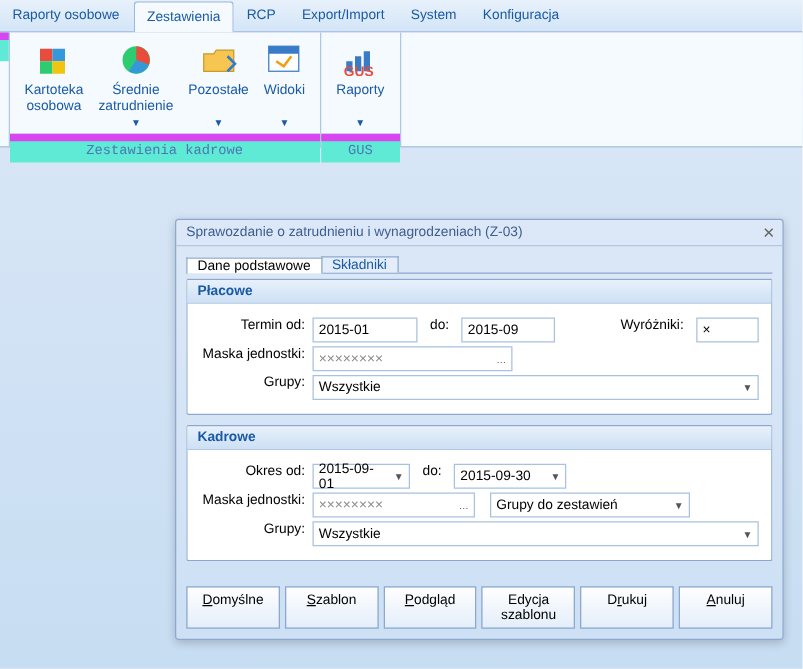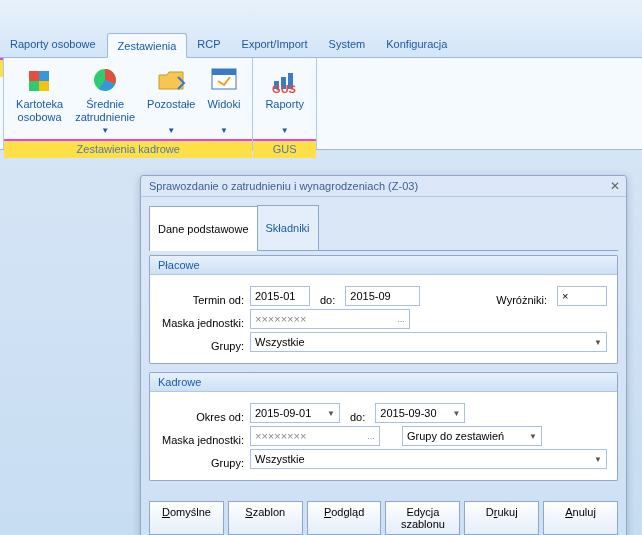--- a/index.html
+++ b/index.html
@@ -1,42 +1,42 @@
 <!DOCTYPE html>
 <html><head>
 <meta charset="utf-8">
 <style>
 * { box-sizing: border-box; margin: 0; padding: 0; font-family: Tahoma, sans-serif; font-size: 11px; }
 body { width: 642px; height: 535px; background: linear-gradient(#dce8f7,#c7ddf2); overflow: hidden; }
 
 .menubar { display:flex; background:linear-gradient(#e8f1fb,#d3e5f7); border-bottom:1px solid #9cb8de; }
-.tab { padding:6px 10px 5px; color:#1a5aa5; border-right:1px solid transparent; cursor:default; border-radius:3px 3px 0 0;margin-top:32px;}
+.tab { padding:6px 10px 5px; color:#1a5aa5; border-right:1px solid transparent; cursor:default; border-radius:3px 3px 0 0;}
 .tab.active { background:#f5faff; border:1px solid #9cb8de; border-bottom:1px solid #f5faff; position:relative; top:1px;}
 
 .ribbon { display:flex; background:#f5faff; border-bottom:1px solid #9cb8de; height:92px; }
 .ribbon-group { border-right:1px solid #b0c8e5; display:flex; flex-direction:column; justify-content:space-between; }
 .ribbon-items { display:flex; padding:4px 6px 0; }
 .ribbon-btn { display:flex; flex-direction:column; align-items:center; text-align:center; padding:2px 6px; color:#1a5aa5; line-height:13px; cursor:default;}
 .ribbon-btn .icon { width:32px; height:32px; border-radius:3px; margin-bottom:2px; display:flex; align-items:center; justify-content:center; }
-.ribbon-group-label { text-align:center; color:#4d77b3; font-size:11px; padding:2px 0 3px; background:#fde047; border-top:2px solid #d946ef;}
+.ribbon-group-label { text-align:center; color:#4d77b3; font-size:11px; padding:2px 0 3px; background:#5eead4; border-top:6px solid #d946ef;font-family:Liberation Mono, monospace;}
 .chev { font-size:8px; color:#1a5aa5; }
 
 .modal { position:absolute; left:140px; top:175px; width:487px; background:linear-gradient(#dce8f7,#cde0f4); border:1px solid #8ea8cd; border-radius:3px; box-shadow:0 2px 8px rgba(0,0,0,0.2); }
 .modal-title { padding:4px 8px; color:#3e5e8e; border-bottom:1px solid #b0c8e5; position:relative;}
 .modal-title .close { position:absolute; right:6px; top:3px; color:#666; font-size:12px; }
 .modal-body { padding:8px; }
 
 .dtabs { display:flex; border-bottom:1px solid #8ea8cd; margin-bottom:4px;}
-.dtab { padding:16px 8px; border:1px solid #8ea8cd; border-bottom:none; background:#e4eefa; color:#1a5aa5; margin-right:-1px;}
+.dtab { padding:0 8px; border:1px solid #8ea8cd; border-bottom:none; background:#e4eefa; color:#1a5aa5; margin-right:-1px;}
 .dtab.active { background:#fff; color:#000; position:relative; top:1px;}
 
 .panel { border:1px solid #8ea8cd; border-radius:2px; margin:4px 0 8px; background:#fff; border-top:none;}
-.panel-head { background:linear-gradient(#e8f1fb,#cde0f4); color:#1a5aa5; padding:3px 8px; border-top:1px solid #8ea8cd; border-bottom:1px solid #b0c8e5; font-weight:normal;}
+.panel-head { background:linear-gradient(#e8f1fb,#cde0f4); color:#1a5aa5; padding:3px 8px; border-top:1px solid #8ea8cd; border-bottom:1px solid #b0c8e5; font-weight:bold;}
 .panel-body { padding:8px 10px; }
-.panel-body .row { display:flex; align-items:flex-end; margin:3px 0; }
+.panel-body .row { display:flex; align-items:flex-start; margin:3px 0; }
 .lbl { width:90px; text-align:right; padding-right:6px; color:#000;}
 .lbl2 { padding:0 10px; color:#000;}
 input.fld, .sel { border:1px solid #a9c1de; padding:2px 4px; font-size:11px; background:#fff; height:20px;}
 .sel { display:flex; align-items:center; justify-content:space-between; }
 .sel .arr { font-size:8px; color:#555; margin-left:4px;}
 .wide { flex:1;gap:40px; }
 
 .btn-row { display:flex; justify-content:space-between; padding:4px 8px 8px; gap:4px;}
 .btn { flex:1; background:linear-gradient(#fefefe,#e4eefa); border:1px solid #8ea8cd; padding:4px 6px; text-align:center; color:#000; cursor:default;}
 .btn u { text-decoration:underline; }
@@ -138,21 +138,21 @@
     <div class="dtabs">
       <div class="dtab active">Dane podstawowe</div>
       <div class="dtab">Składniki</div>
     </div>
 
     <div class="panel">
       <div class="panel-head">Płacowe</div>
       <div class="panel-body">
         <div class="row">
           <span class="lbl">Termin od:</span>
-          <input class="fld" style="width: 60px;" value="2015-01">
+          <input class="fld" style="width: 84px;" value="2015-01">
           <span class="lbl2">do:</span>
           <input class="fld" style="width: 75px;" value="2015-09">
           <span class="lbl2" style="margin-left:auto">Wyróżniki:</span>
           <input class="fld" style="width: 50px;" value="×">
         </div>
         <div class="row">
           <span class="lbl">Maska jednostki:</span>
           <div class="sel" style="width:160px">
               <span style="color:#888">××××××××</span>
               <span class="arr">…</span>
@@ -166,37 +166,37 @@
             </div>
         </div>
       </div>
     </div>
 
     <div class="panel">
       <div class="panel-head">Kadrowe</div>
       <div class="panel-body">
         <div class="row">
           <span class="lbl">Okres od:</span>
-          <div class="sel" style="width:90px">
+          <div class="sel" style="width:78px">
               <span>2015-09-01</span>
               <span class="arr">▼</span>
             </div>
           <span class="lbl2">do:</span>
           <div class="sel" style="width:90px">
               <span>2015-09-30</span>
               <span class="arr">▼</span>
             </div>
         </div>
         <div class="row">
           <span class="lbl">Maska jednostki:</span>
           <div class="sel" style="width:130px">
               <span style="color:#888">××××××××</span>
               <span class="arr">…</span>
             </div>
-          <div class="sel" style="width:140px;margin-left:22px">
+          <div class="sel" style="width:160px;margin-left:12px">
               <span>Grupy do zestawień</span>
               <span class="arr">▼</span>
             </div>
         </div>
         <div class="row">
           <span class="lbl">Grupy:</span>
           <div class="sel wide">
               <span>Wszystkie</span>
               <span class="arr">▼</span>
             </div>

